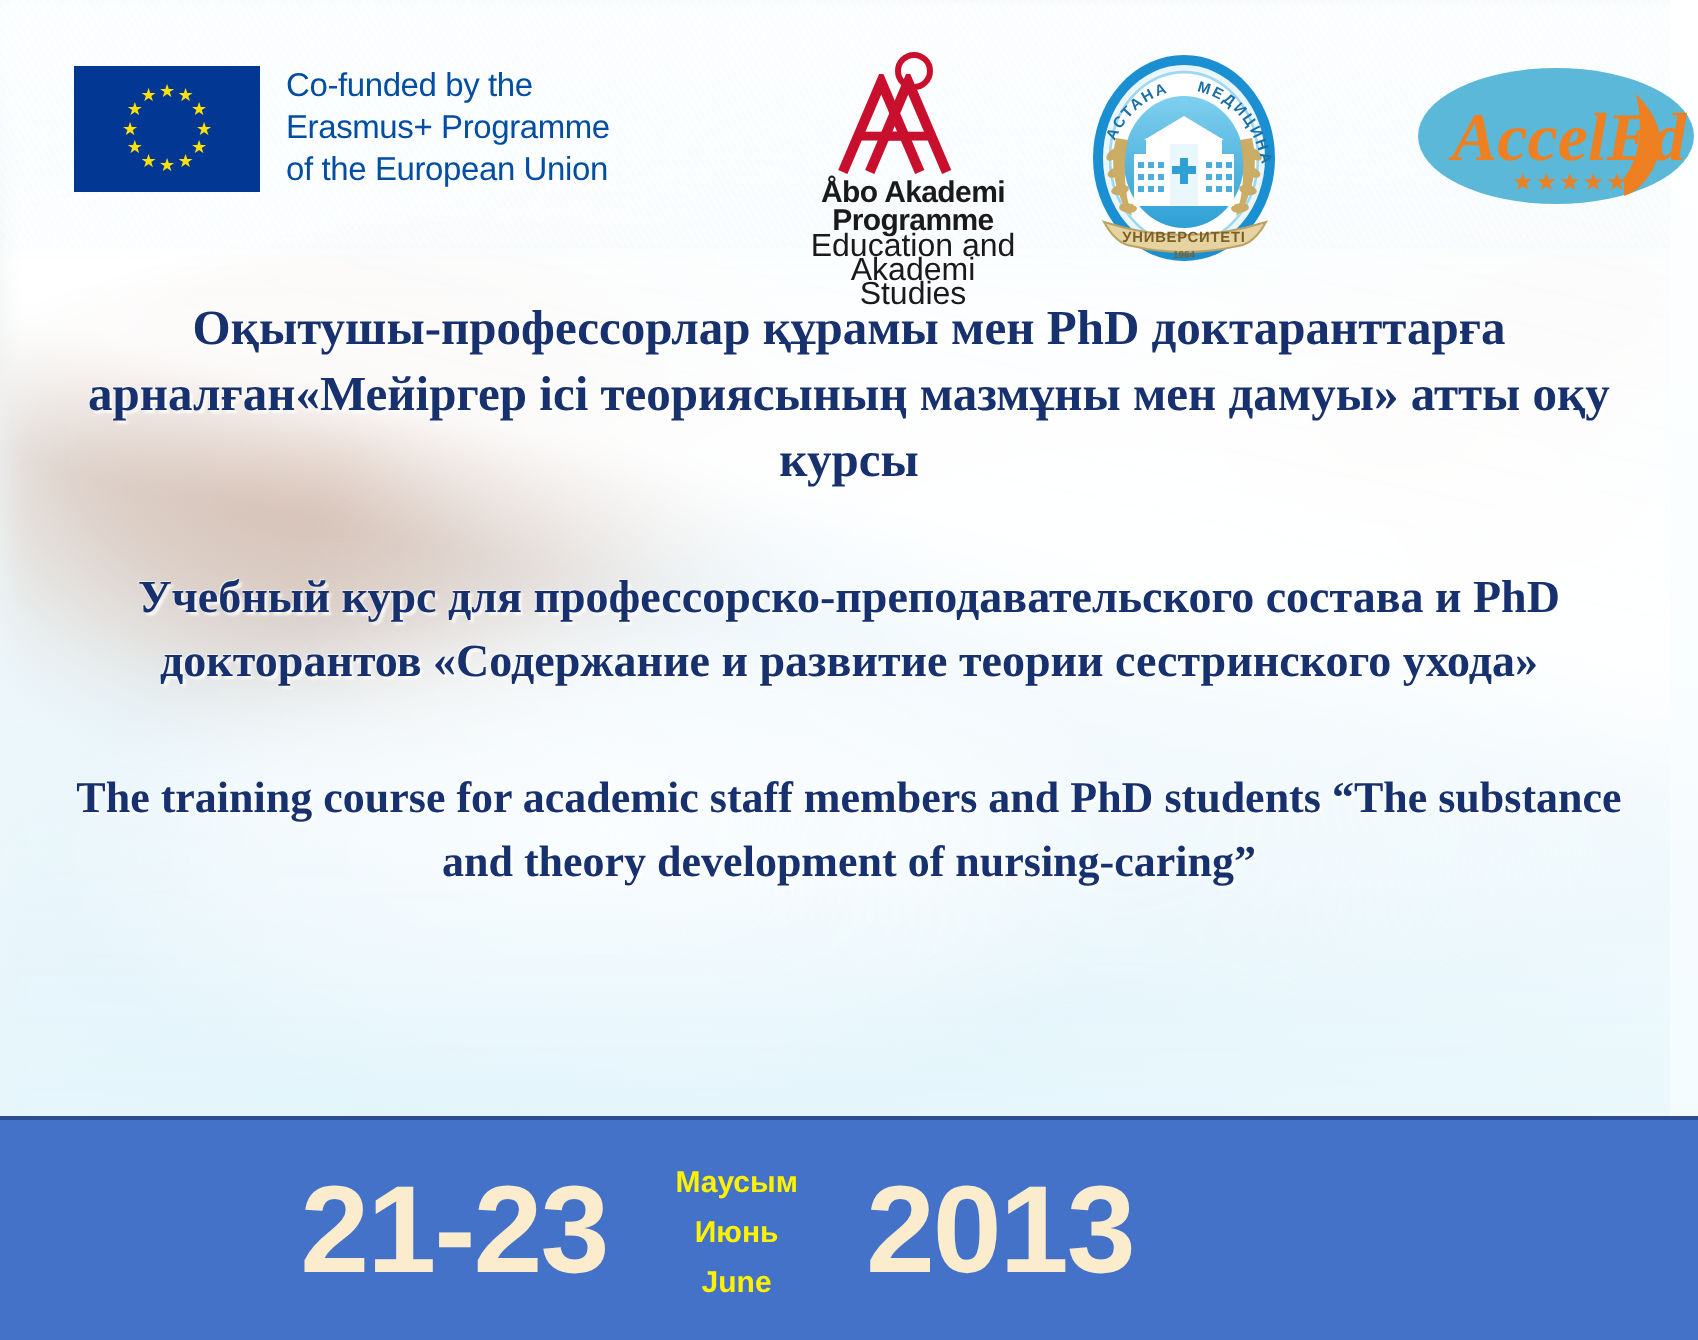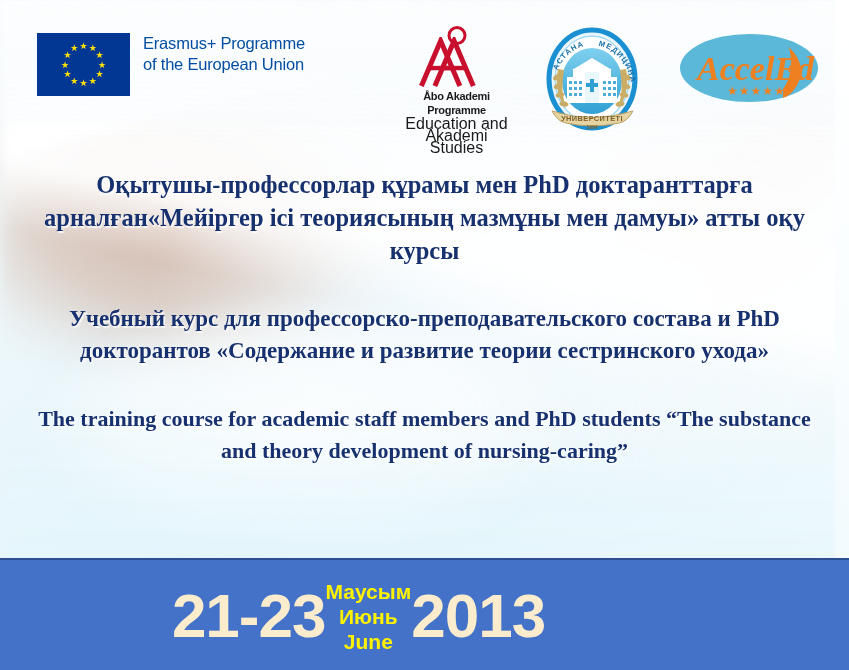--- a/index.html
+++ b/index.html
@@ -65,50 +65,50 @@
            transform:translate(-50%,-50%);}
   .eu-text{margin-left:13px;color:#034ea2;font-size:16.5px;line-height:21px;
            font-weight:400;letter-spacing:-.2px;white-space:nowrap;}
 
   
   .abo{position:absolute;left:404px;top:26px;width:105px;text-align:center;}
   .abo-mark{position:relative;height:62px;}
   .abo-ring{position:absolute;left:50%;top:0;transform:translateX(-50%);
             width:13px;height:13px;border:3px solid #c8102e;border-radius:50%;}
   .abo-aa{position:absolute;left:0;top:11px;width:100%;height:50px;}
-  .abo-name{margin-top:2px;color:#1a1a1a;font-size:11px;font-weight:bold;
+  .abo-name{margin-top:2px;color:#1a1a1a;font-size:15px;font-weight:bold;
             line-height:13.5px;letter-spacing:-.3px;}
   .abo-sub{color:#1a1a1a;font-size:16px;line-height:12px;font-weight:400;margin-top:1px;}
 
   
   .seal{position:absolute;left:540px;top:25px;width:105px;height:110px;}
 
   
-  .acceled{position:absolute;left:679px;top:31px;width:140px;height:75px;}
-
-  
-  .titles{position:absolute;left:0;top:168px;width:849px;text-align:center;
+  .acceled{position:absolute;left:708px;top:31px;width:140px;height:75px;}
+
+  
+  .titles{position:absolute;left:0;top:148px;width:849px;text-align:center;
           color:#17306e;}
   .tblock{font-family:"Liberation Serif",serif;font-weight:bold;
           text-shadow:1.5px 1.5px 1.4px rgba(255,255,255,.85),
                       -0.5px -0.5px 0 rgba(255,255,255,.55);}
   .t-kk{font-size:24.5px;line-height:33px;padding:0 18px;}
   .t-ru{font-size:23px;line-height:32px;padding:0 57px;margin-top:36px;}
   .t-en{font-size:22px;line-height:32px;padding:0 20px;margin-top:36px;}
 
   
   .banner{position:absolute;left:0;top:558px;width:849px;height:112px;
           background:#4472c8;border-top:2px solid #2c4d90;
           display:flex;align-items:center;justify-content:center;}
-  .banner-inner{display:flex;align-items:center;
+  .banner-inner{display:flex;align-items:center;gap:34px;
                 transform:translateX(-66px);}
   .days,.year{color:#fbeccd;font-size:62px;font-weight:bold;line-height:62px;
               letter-spacing:-1px;font-family:"Liberation Sans",sans-serif;}
   .months{display:flex;flex-direction:column;align-items:center;
-          color:#fff200;font-weight:bold;font-size:21px;line-height:25px;}
+          color:#fff200;font-weight:bold;font-size:15px;line-height:25px;}
 </style>
 </head>
 <body>
 
 <div id="poster">
 
   <div class="bg-layer bg-base"></div>
   <div class="bg-layer bg-skin"></div>
   <div class="bg-layer bg-cloth"></div>
   <div class="bg-layer bg-haze"></div>
@@ -129,20 +129,21 @@
             <div class="eu-star" style="left: 55.75px; top: 47.5215px;">★</div>
             <div class="eu-star" style="left: 46.5px; top: 50px;">★</div>
             <div class="eu-star" style="left: 37.25px; top: 47.5215px;">★</div>
             <div class="eu-star" style="left: 30.4785px; top: 40.75px;">★</div>
             <div class="eu-star" style="left: 28px; top: 31.5px;">★</div>
             <div class="eu-star" style="left: 30.4785px; top: 22.25px;">★</div>
             <div class="eu-star" style="left: 37.25px; top: 15.4785px;">★</div>
           </div>
       </div>
       <div class="eu-text">
+        <div>Co-funded by the</div>
         <div>Erasmus+ Programme</div>
         <div>of the European Union</div>
       </div>
     </div>
 
     <div class="abo">
       <div class="abo-mark">
         <div class="abo-ring"></div>
         <svg class="abo-aa" viewBox="0 0 105 52">
           <g stroke="#c8102e" stroke-width="5.2" fill="none" stroke-linecap="butt">

